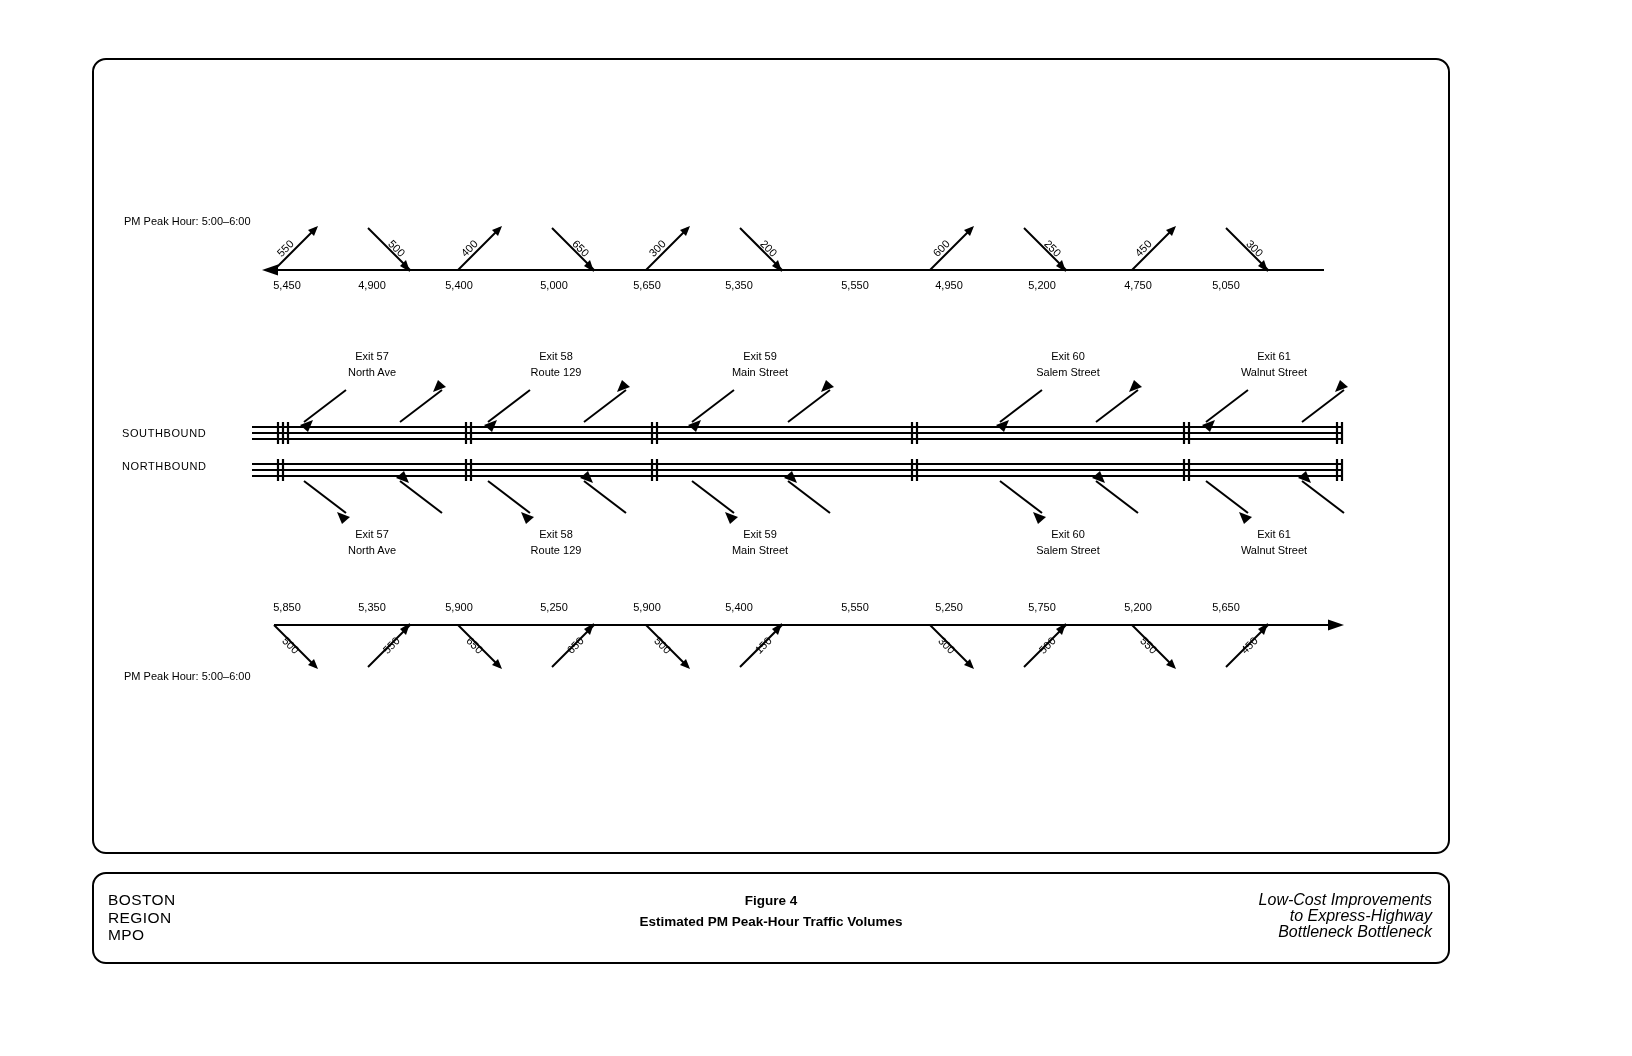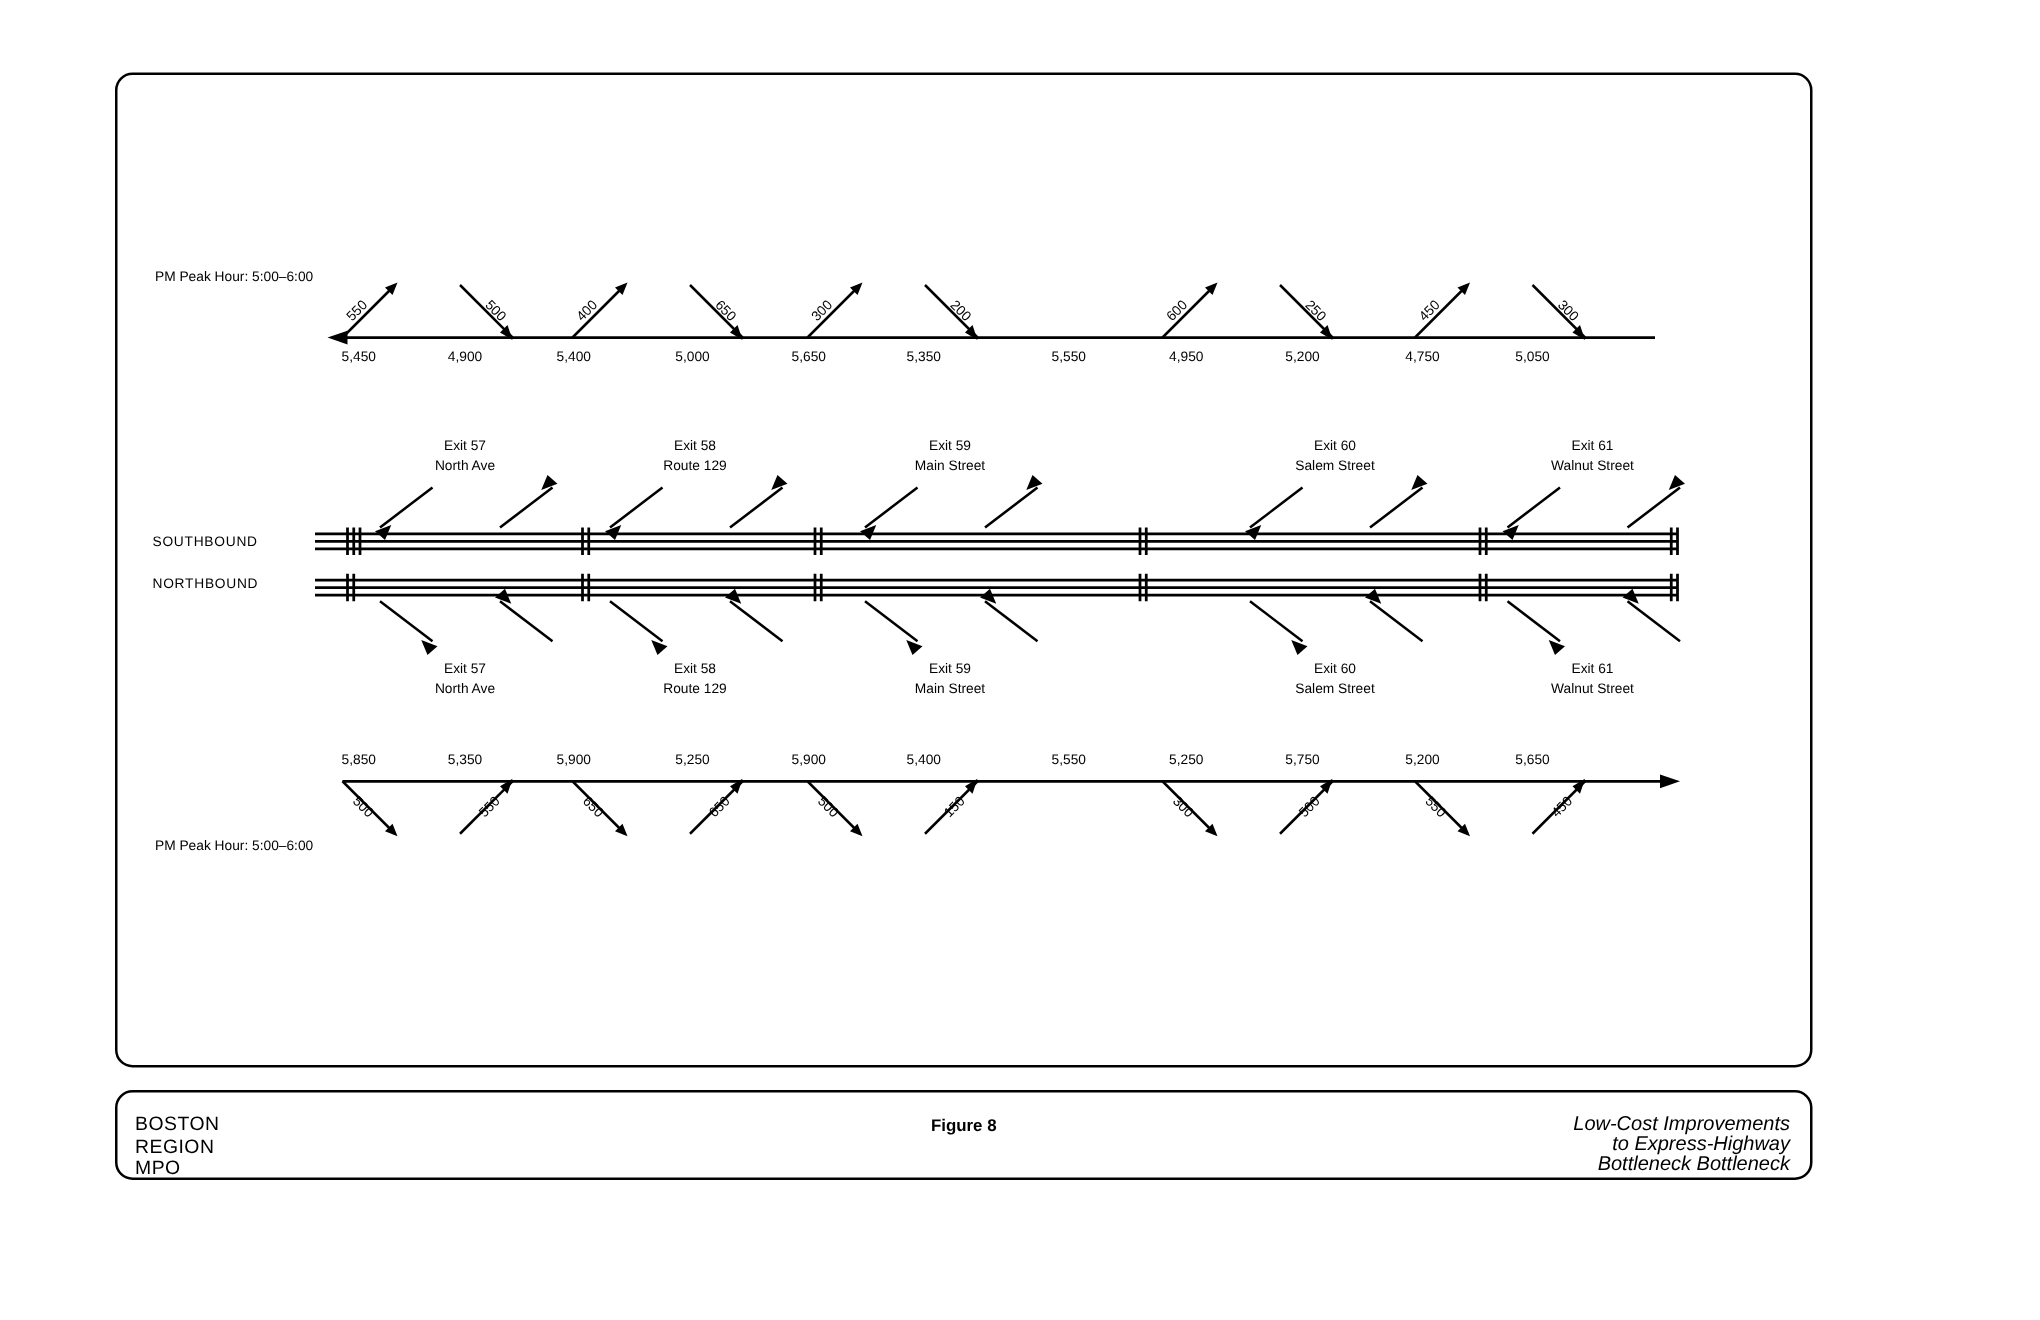--- a/index.html
+++ b/index.html
@@ -30,21 +30,21 @@
     border-radius: 14px;
     box-sizing: border-box;
     background: #fff;
   }
   
   .footer {
     position: absolute;
     left: 92px;
     top: 872px;
     width: 1358px;
-    height: 72px;
+    height: 92px;
     border: 2.5px solid #000;
     border-radius: 14px;
     box-sizing: border-box;
     background: #fff;
   }
   .footer-logo {
     position: absolute;
     left: 14px;
     top: 17px;
     font-size: 15.5px;
@@ -374,21 +374,22 @@
     </svg>
   </div>
 
   <div class="footer">
     <div class="footer-logo">
       <div>BOSTON</div>
       <div>REGION</div>
       <div>MPO</div>
     </div>
     <div class="footer-center">
-      <div>Figure 8</div>
+      <div>Figure 4</div>
+      <div>Estimated PM Peak-Hour Traffic Volumes</div>
     </div>
     <div class="footer-right">
       <div>Low-Cost Improvements</div>
       <div>to Express-Highway</div>
       <div>Bottleneck Bottleneck</div>
     </div>
   </div>
 
 </div>
 

